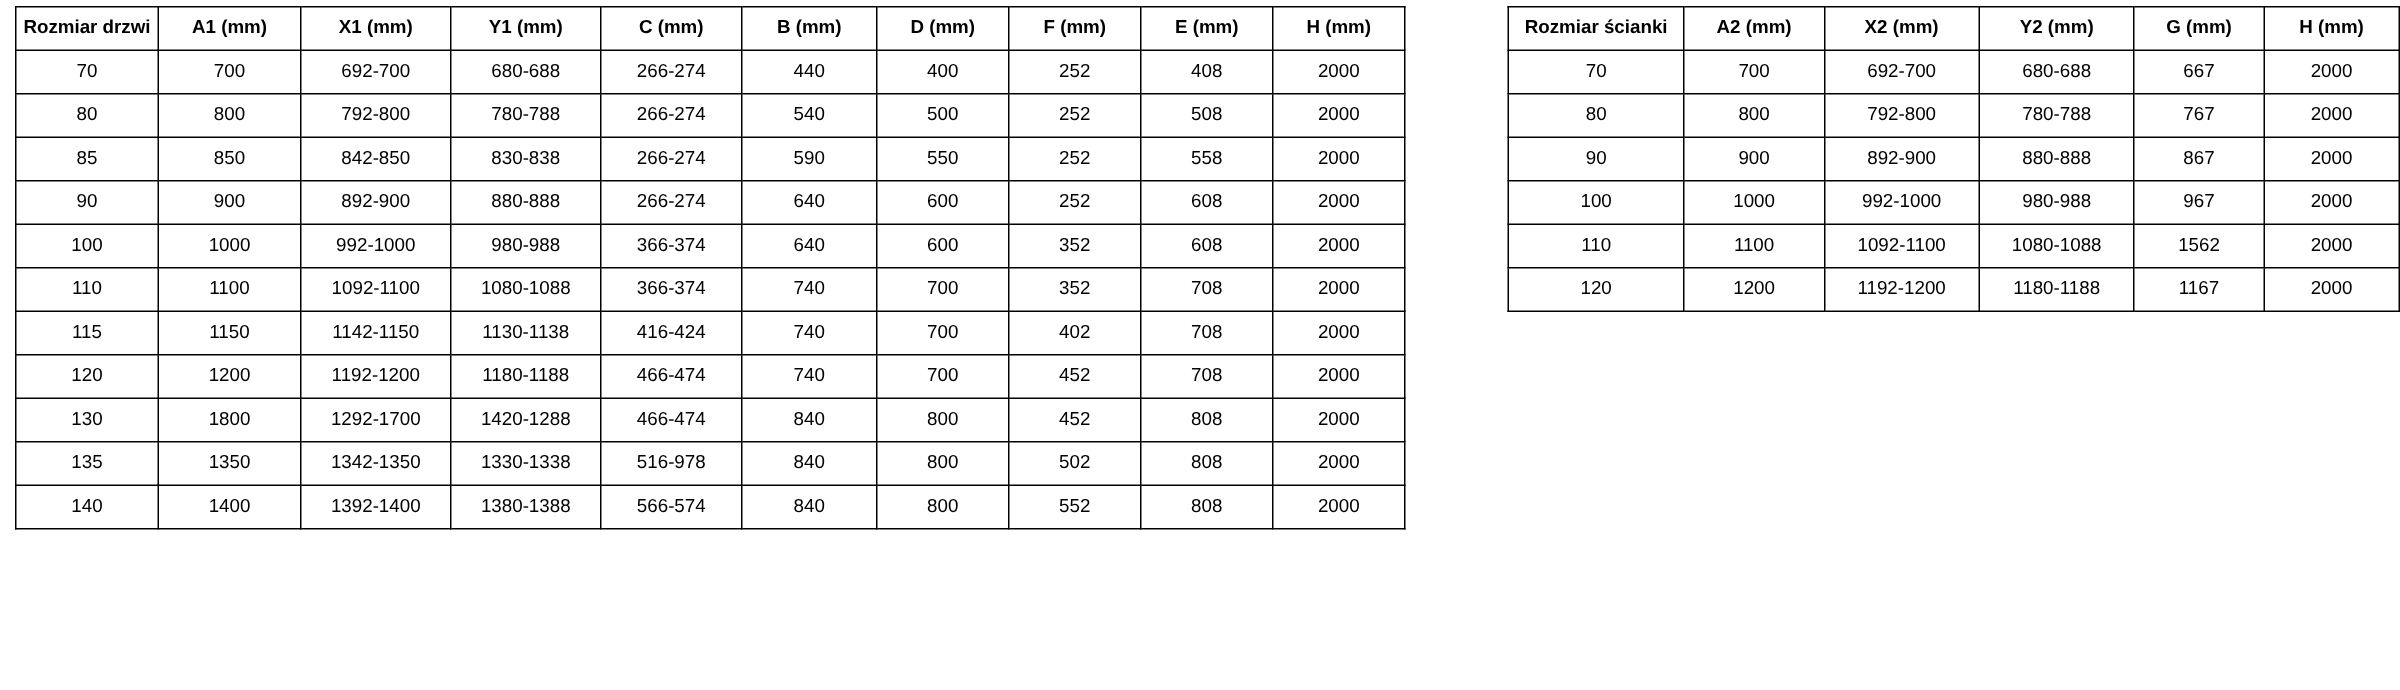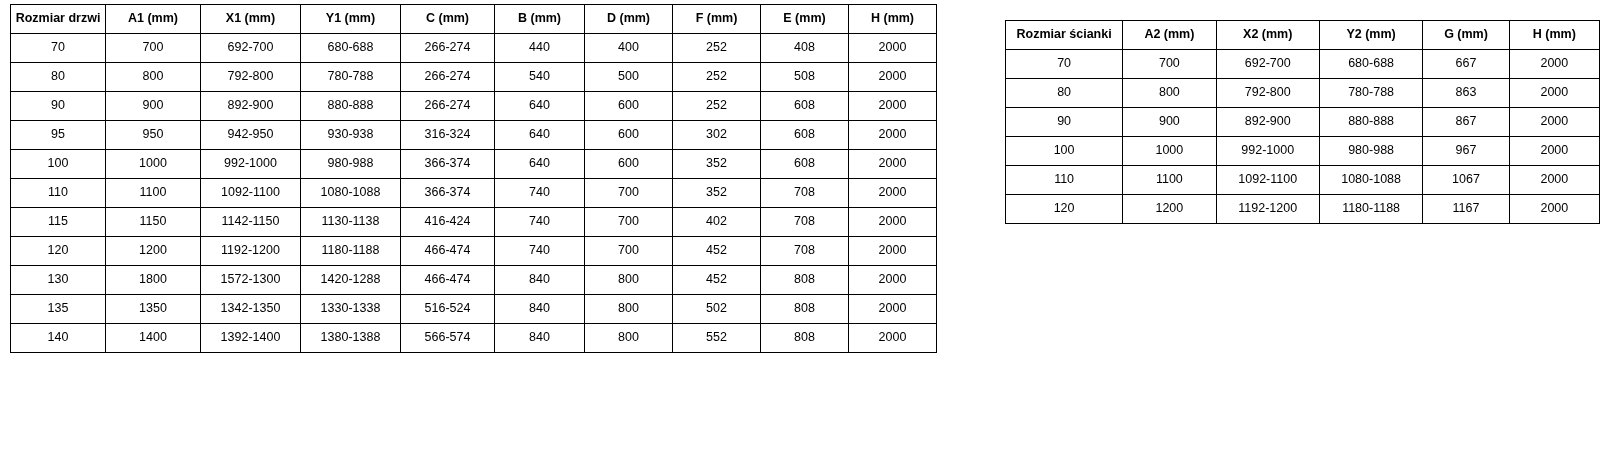--- a/index.html
+++ b/index.html
@@ -23,21 +23,20 @@
     position: absolute;
     box-sizing: border-box;
   }
   #doors-table-wrap {
     left: 10px;
     top: 4px;
   }
   #walls-table-wrap {
     left: 1005px;
     top: 4px;
-    margin-top: 16px;
   }
   table.data-table {
     border-collapse: collapse;
     background: #ffffff;
     table-layout: fixed;
   }
   table.data-table th,
   table.data-table td {
     border: 1px solid #000000;
     text-align: center;
@@ -126,44 +125,44 @@
             <td>792-800</td>
             <td>780-788</td>
             <td>266-274</td>
             <td>540</td>
             <td>500</td>
             <td>252</td>
             <td>508</td>
             <td>2000</td>
           </tr>
           <tr>
+            <td>85</td>
+            <td>850</td>
+            <td>842-850</td>
+            <td>830-838</td>
+            <td>266-274</td>
+            <td>590</td>
+            <td>550</td>
+            <td>252</td>
+            <td>558</td>
+            <td>2000</td>
+          </tr>
+          <tr>
             <td>90</td>
             <td>900</td>
             <td>892-900</td>
             <td>880-888</td>
             <td>266-274</td>
             <td>640</td>
             <td>600</td>
             <td>252</td>
             <td>608</td>
             <td>2000</td>
           </tr>
           <tr>
-            <td>95</td>
-            <td>950</td>
-            <td>942-950</td>
-            <td>930-938</td>
-            <td>316-324</td>
-            <td>640</td>
-            <td>600</td>
-            <td>302</td>
-            <td>608</td>
-            <td>2000</td>
-          </tr>
-          <tr>
             <td>100</td>
             <td>1000</td>
             <td>992-1000</td>
             <td>980-988</td>
             <td>366-374</td>
             <td>640</td>
             <td>600</td>
             <td>352</td>
             <td>608</td>
             <td>2000</td>
@@ -200,35 +199,35 @@
             <td>466-474</td>
             <td>740</td>
             <td>700</td>
             <td>452</td>
             <td>708</td>
             <td>2000</td>
           </tr>
           <tr>
             <td>130</td>
             <td>1800</td>
-            <td>1572-1300</td>
+            <td>1292-1700</td>
             <td>1420-1288</td>
             <td>466-474</td>
             <td>840</td>
             <td>800</td>
             <td>452</td>
             <td>808</td>
             <td>2000</td>
           </tr>
           <tr>
             <td>135</td>
             <td>1350</td>
             <td>1342-1350</td>
             <td>1330-1338</td>
-            <td>516-524</td>
+            <td>516-978</td>
             <td>840</td>
             <td>800</td>
             <td>502</td>
             <td>808</td>
             <td>2000</td>
           </tr>
           <tr>
             <td>140</td>
             <td>1400</td>
             <td>1392-1400</td>
@@ -271,21 +270,21 @@
             <td>692-700</td>
             <td>680-688</td>
             <td>667</td>
             <td>2000</td>
           </tr>
           <tr>
             <td>80</td>
             <td>800</td>
             <td>792-800</td>
             <td>780-788</td>
-            <td>863</td>
+            <td>767</td>
             <td>2000</td>
           </tr>
           <tr>
             <td>90</td>
             <td>900</td>
             <td>892-900</td>
             <td>880-888</td>
             <td>867</td>
             <td>2000</td>
           </tr>
@@ -295,21 +294,21 @@
             <td>992-1000</td>
             <td>980-988</td>
             <td>967</td>
             <td>2000</td>
           </tr>
           <tr>
             <td>110</td>
             <td>1100</td>
             <td>1092-1100</td>
             <td>1080-1088</td>
-            <td>1067</td>
+            <td>1562</td>
             <td>2000</td>
           </tr>
           <tr>
             <td>120</td>
             <td>1200</td>
             <td>1192-1200</td>
             <td>1180-1188</td>
             <td>1167</td>
             <td>2000</td>
           </tr>

